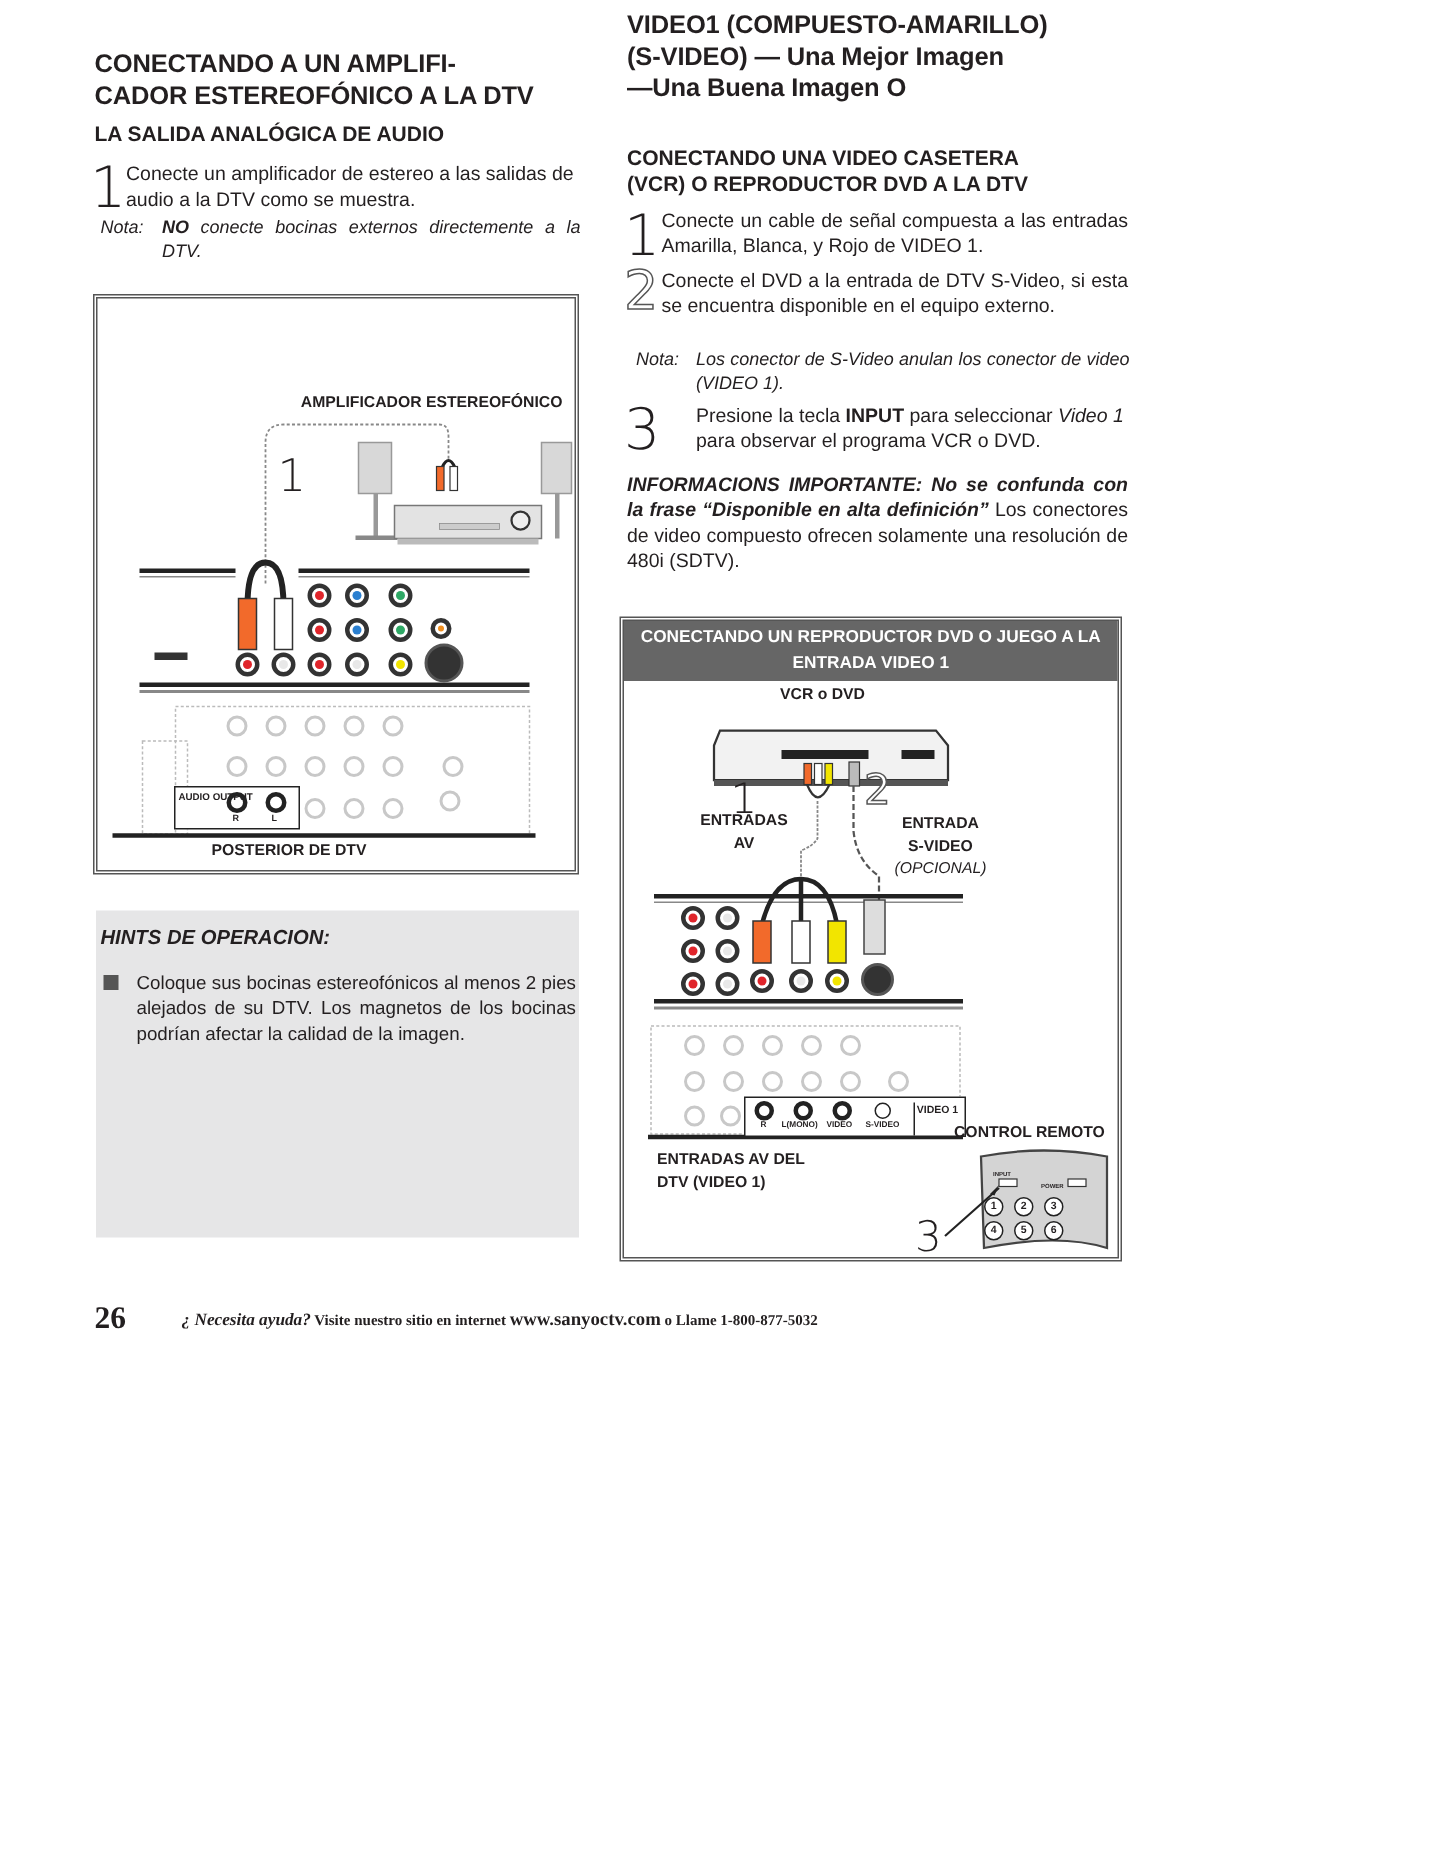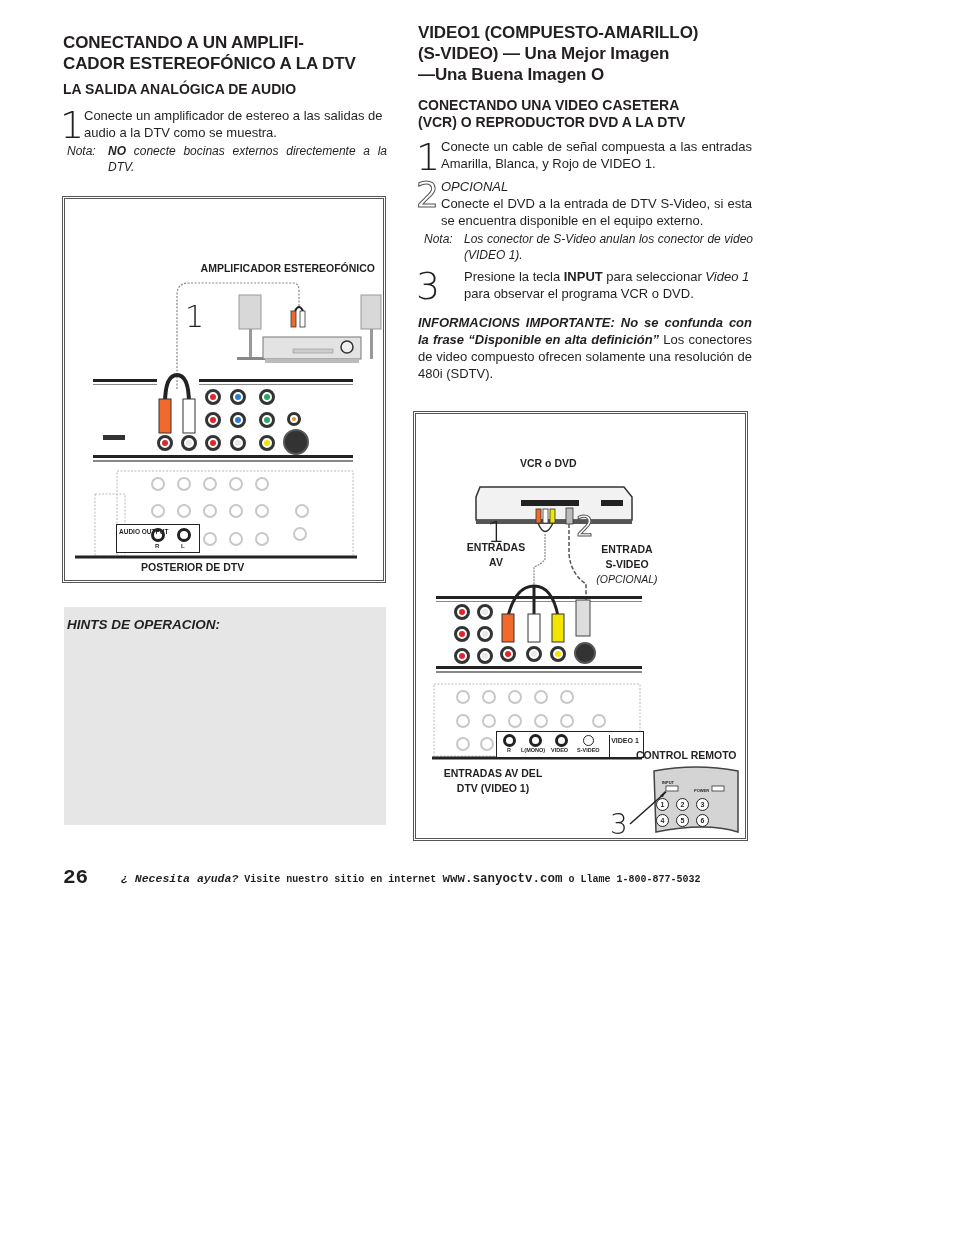--- a/index.html
+++ b/index.html
@@ -16,21 +16,21 @@
   .fighead { background:#666; color:#fff; font-family:"Liberation Sans", sans-serif; font-weight:bold;
              font-size:11.5px; line-height:17px; text-align:center; padding:3px 6px; }
   .lbl { font-weight:bold; font-size:10.5px; line-height:15px; font-family:"Liberation Sans", sans-serif; }
   .hints { background:#e6e6e7; }
   .hint-item { display:flex; font-size:12.5px; line-height:17px; margin-bottom:6px; }
   .bullet { width:10px; height:10px; background:#555; margin:3px 12px 0 3px; flex:0 0 10px; }
   .hint-text { text-align:justify; flex:1; }
   .jack { position:absolute; width:16px; height:16px; border-radius:50%; border:3px solid #333; box-sizing:border-box; }
   .jack i { position:absolute; left:2px; top:2px; width:6px; height:6px; border-radius:50%; }
   .ghost { position:absolute; width:14px; height:14px; border-radius:50%; border:2px solid #c8c8c8; box-sizing:border-box; }
-  .footer { font-family:Liberation Mono, monospace; }
+  .footer { font-family:Liberation Serif, serif; }
 </style>
 </head>
 <body>
 
 <div class="abs h1" style="left:63px; top:32px; width:330px;">
   <div>CONECTANDO A UN AMPLIFI-</div>
   <div>CADOR ESTEREOFÓNICO A LA DTV</div>
 </div>
 
 <div class="abs h2" style="left:63px; top:81px;">LA SALIDA ANALÓGICA DE AUDIO</div>
@@ -151,60 +151,64 @@
     <div class="abs" style="left:38px; top:18px; font-size:6px; font-weight:bold;">R</div>
     <div class="abs" style="left:64px; top:18px; font-size:6px; font-weight:bold;">L</div>
   </div>
 
   <div class="abs lbl" style="left:76px; top:361px;">POSTERIOR DE DTV</div>
 </div>
 
 <div class="abs hints" style="left:64px; top:607px; width:322px; height:218px;">
   <div class="abs" style="left:3px; top:10px; font-weight:bold; font-style:italic; font-size:13.5px;text-align:right;">HINTS DE OPERACION:</div>
   <div class="abs" style="left:2px; top:40px; width:318px;">
-  </div>
-</div>
-
-<div class="abs h1" style="left:418px; top:22px; width:340px;">
+    <div class="hint-item">
+      <span class="bullet"></span>
+      <span class="hint-text">Coloque sus bocinas estereofónicos al menos 2 pies alejados de su DTV. Los magnetos de los bocinas podrían afectar la calidad de la imagen.</span>
+    </div>
+  </div>
+</div>
+
+<div class="abs h1" style="left:418px; top:6px; width:340px;">
   <div>VIDEO1 (COMPUESTO-AMARILLO)</div>
   <div>(S-VIDEO) — Una Mejor Imagen</div>
   <div>—Una Buena Imagen O</div>
 </div>
 
 <div class="abs h2" style="left:418px; top:97px; width:340px;">
   <div>CONECTANDO UNA VIDEO CASETERA</div>
   <div>(VCR) O REPRODUCTOR DVD  A LA DTV</div>
 </div>
 
 <div class="abs bignum" style="left:416px; top:140px;">1</div>
 <div class="abs body just" style="left:441px; top:138px; width:311px;">Conecte un cable de señal compuesta a las entradas Amarilla, Blanca, y Rojo de VIDEO 1.</div>
 
 <div class="abs" style="left:416px; top:178px; font-size:36px; line-height:34px; color:#fff; -webkit-text-stroke:1px #555; font-family:'DejaVu Sans', sans-serif;">2</div>
 <div class="abs body" style="left:441px; top:178px; width:311px;">
-  <div style="font-style:italic;">OPCIONAL</div>
   <div class="just">Conecte el DVD a la entrada de DTV S-Video, si esta se encuentra disponible en el equipo externo.</div>
 </div>
 
 <div class="abs note" style="left:424px; top:231px; width:329px;">
   <div style="display:flex;">
     <span style="width:40px; flex:0 0 40px;"><span>Nota</span>:</span>
     <span class="just" style="flex:1;">Los conector de S-Video anulan los conector de video (VIDEO 1).</span>
   </div>
 </div>
 
 <div class="abs bignum" style="left:416px; top:269px;">3</div>
 <div class="abs body" style="left:464px; top:268px; width:311px;">
   <span>Presione la tecla </span><b>INPUT</b><span> para seleccionar </span><i>Video 1</i><span> para observar el programa VCR o DVD.</span>
 </div>
 
 <div class="abs body just" style="left:418px; top:314px; width:334px;">
   <b><i>INFORMACIONS IMPORTANTE</i></b><b><i>: </i></b><b><i>No se confunda con la frase “Disponible en alta definición”</i></b><span> Los conectores de video compuesto ofrecen solamente una resolución de 480i (SDTV).</span>
 </div>
 
 <div class="abs figbox" style="left:413px; top:411px; width:329px; height:424px;">
+  <div class="fighead" style="height:34px;">CONECTANDO UN REPRODUCTOR DVD O JUEGO A LA ENTRADA VIDEO 1</div>
 
   <div class="abs lbl" style="left:104px; top:42px;">VCR o DVD</div>
 
   <svg class="abs" style="left:0; top:0;" width="329" height="424">
 
     <path d="M 64 73 L 208 73 L 216 83 L 216 106 L 60 106 L 60 83 Z" fill="#f2f2f2" stroke="#333" stroke-width="1.5"></path>
     <rect x="60" y="106" width="156" height="4" fill="#555"></rect>
     <rect x="105" y="86" width="58" height="6" fill="#222"></rect>
     <rect x="185" y="86" width="22" height="6" fill="#222"></rect>
 
@@ -315,21 +319,21 @@
 
   <div class="abs" style="left:240px; top:384px; width:60px; display:grid; grid-template-columns:repeat(3,20px); row-gap:3px;">
     <span style="width:11px; height:11px; border-radius:50%; border:1px solid #222; background:#fff; font-size:7px; line-height:11px; text-align:center; font-weight:bold;">1</span>
     <span style="width:11px; height:11px; border-radius:50%; border:1px solid #222; background:#fff; font-size:7px; line-height:11px; text-align:center; font-weight:bold;">2</span>
     <span style="width:11px; height:11px; border-radius:50%; border:1px solid #222; background:#fff; font-size:7px; line-height:11px; text-align:center; font-weight:bold;">3</span>
     <span style="width:11px; height:11px; border-radius:50%; border:1px solid #222; background:#fff; font-size:7px; line-height:11px; text-align:center; font-weight:bold;">4</span>
     <span style="width:11px; height:11px; border-radius:50%; border:1px solid #222; background:#fff; font-size:7px; line-height:11px; text-align:center; font-weight:bold;">5</span>
     <span style="width:11px; height:11px; border-radius:50%; border:1px solid #222; background:#fff; font-size:7px; line-height:11px; text-align:center; font-weight:bold;">6</span>
   </div>
 
-  <div class="abs lbl" style="left:22px; top:352px; width:110px; text-align:center;">
+  <div class="abs lbl" style="left:22px; top:352px; width:110px; text-align:left;">
     <div>ENTRADAS AV DEL</div>
     <div>DTV (VIDEO 1)</div>
   </div>
 </div>
 
 <div class="abs footer" style="left:63px; top:866px; font-weight:bold; font-size:21px;">26</div>
 <div class="abs footer" style="left:121px; top:872px; font-size:10px; font-weight:bold; white-space:nowrap;">
   <i style="font-size:11.5px;">¿ Necesita ayuda?</i>
   <span>Visite nuestro sitio en internet</span>
   <span style="font-size:12.5px;">www.sanyoctv.com</span>

